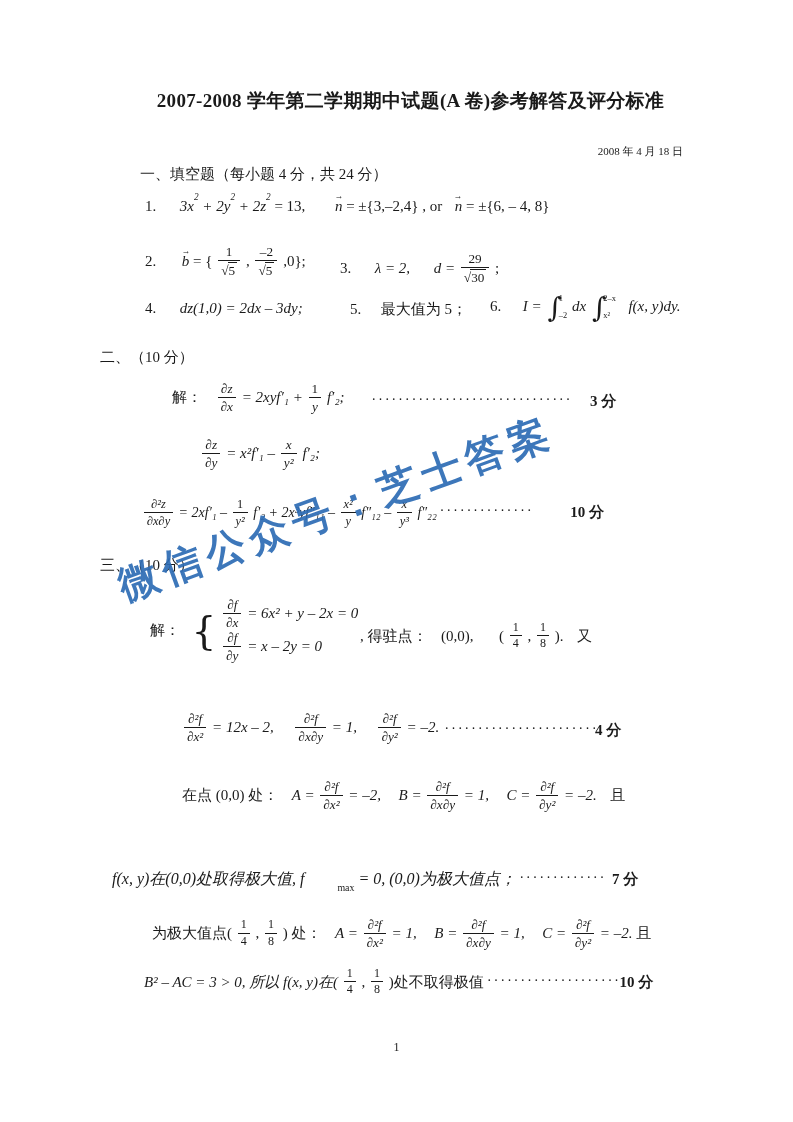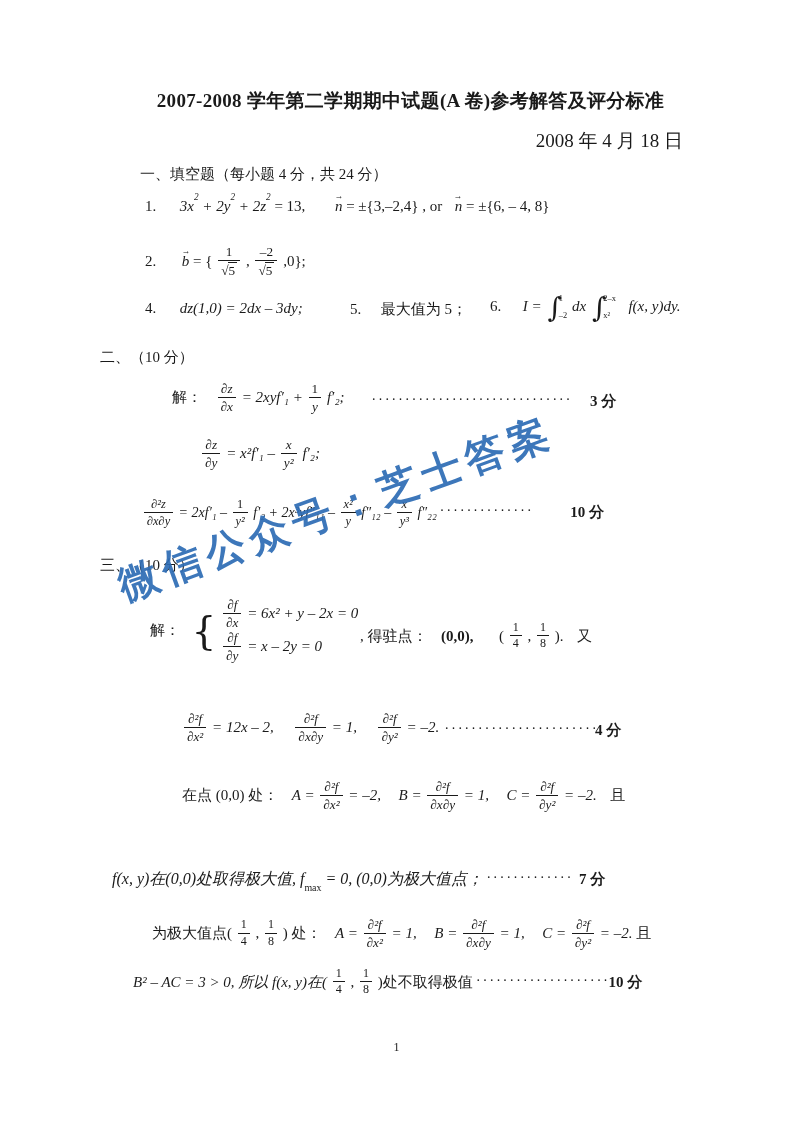--- a/index.html
+++ b/index.html
@@ -51,49 +51,49 @@
     top: 88px;
     text-align: center;
     font-size: 19px;
     font-weight: 700;
     letter-spacing: 0.3px;
     padding-left: 28px;
   }
   .date-line {
     position: absolute;
     right: 110px;
-    top: 128px;
-    font-size: 19px;
+    top: 144px;
+    font-size: 11px;
   }
 
   
   .row {
     position: absolute;
     font-size: 15px;
     white-space: nowrap;
   }
   .sec-head {
     position: absolute;
     left: 100px;
     font-size: 15px;
     white-space: nowrap;
   }
 
   
   .mi { font-style: italic; font-family: "Liberation Serif", serif; }
   .mn { font-style: normal; }
-  .bold { font-weight: 700; text-align: center; }
+  .bold { font-weight: 400; text-align: center; }
 
   sup.e, sub.e {
     font-size: 0.62em;
     line-height: 0;
     position: relative;
   }
   sup.e { top: -0.58em; }
-  sub.e { bottom: -0.28em; }
+  sub.e { bottom: -0.28em; margin-left: 33px; }
 
   .frac {
     display: inline-block;
     vertical-align: middle;
     text-align: center;
     position: relative;
     top: -0.1em;
     margin: 0 2px;
   }
   .frac > .num {
@@ -229,20 +229,32 @@
       <span class="den"><span class="radic">√</span><span class="sqrt">5</span></span>
     </span>
     <span class="mn">,</span>
     <span class="frac">
       <span class="num">–2</span>
       <span class="den"><span class="radic">√</span><span class="sqrt">5</span></span>
     </span>
     <span class="mn">,0};</span>
   </div>
 
+  <div class="row" style="left:340px; top:252px;">
+    <span>3.</span>
+    <span style="display:inline-block;width:16px;"></span>
+    <span class="mi">λ = 2,</span>
+    <span style="display:inline-block;width:16px;"></span>
+    <span class="mi">d =</span>
+    <span class="frac">
+      <span class="num">29</span>
+      <span class="den"><span class="radic">√</span><span class="sqrt">30</span></span>
+    </span>
+    <span class="mn">;</span>
+  </div>
 
   <div class="row" style="left:145px; top:300px;">
     <span>4.</span>
     <span style="display:inline-block;width:16px;"></span>
     <span class="mi">dz(1,0) = 2dx – 3dy;</span>
   </div>
 
   <div class="row" style="left:350px; top:300px;">
     <span>5.</span>
     <span style="display:inline-block;width:12px;"></span>
@@ -451,21 +463,21 @@
     <span style="display:inline-block;width:10px;"></span>
     <span class="mi">C =</span>
     <span class="frac">
       <span class="num mi">∂²f</span>
       <span class="den mi">∂y²</span>
     </span>
     <span class="mi">= –2.</span>
     <span>且</span>
   </div>
 
-  <div class="row" style="left:133px; top:968px; font-size:15px;">
+  <div class="row" style="left:144px; top:968px; font-size:15px;">
     <span class="mi">B² – AC = 3 &gt; 0,  所以 f(x, y)在(</span>
     <span class="frac tight">
       <span class="num">1</span>
       <span class="den">4</span>
     </span>
     <span>,</span>
     <span class="frac tight">
       <span class="num">1</span>
       <span class="den">8</span>
     </span>

